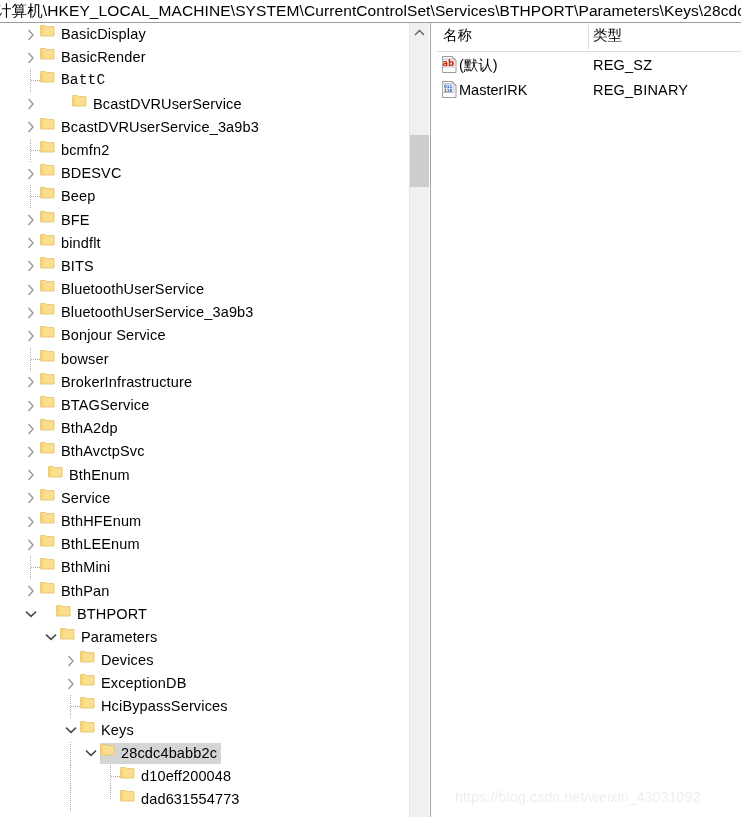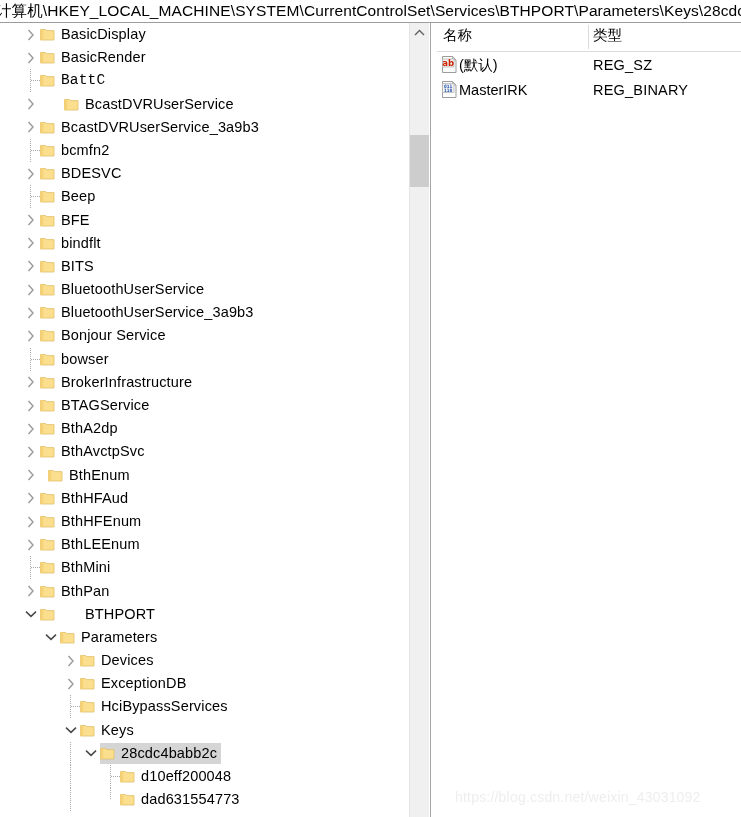--- a/index.html
+++ b/index.html
@@ -93,21 +93,20 @@
     line-height: 23.2px;
     white-space: nowrap;
     font-size: 14.5px;
   }
   .row .hit {
     position: absolute;
     top: 1px;
     height: 21px;
     line-height: 21px;
     display: inline-flex;
-    align-items: center;
     padding-right: 4px;
   }
   .row .hit.sel {
     background: #d5d5d5;
   }
   .twisty {
     position: absolute;
     top: 0;
     width: 17px;
     height: 23.2px;
@@ -287,21 +286,21 @@
             </span>
             <span class="label">BattC</span>
           </div>
         </div>
         <div class="row">
           <div class="twisty" style="left: 22px;">
             <svg width="8" height="12" viewBox="0 0 8 12">
               <path d="M1.5 1 L6 6 L1.5 11" stroke="#9a9a9a" stroke-width="1.4" fill="none"></path>
             </svg>
           </div>
-          <div class="hit" style="left: 36px; padding-left: 28px;">
+          <div class="hit" style="left: 44px; padding-left: 28px;">
             <span class="folder">
               <svg width="15" height="13" viewBox="0 0 15 13">
                 <path d="M0.5 1.5 L0.5 12 L14 12 L14 2.6 L6.6 2.6 L5.6 1.5 Z" fill="#fbdf8e" stroke="#e2be6a" stroke-width="0.8"></path>
                 <path d="M0.5 1.5 L0.5 12 L3.2 12 L3.2 1.5 Z" fill="#f6d277"></path>
               </svg>
             </span>
             <span class="label">BcastDVRUserService</span>
           </div>
         </div>
         <div class="row">
@@ -557,21 +556,21 @@
               <path d="M1.5 1 L6 6 L1.5 11" stroke="#9a9a9a" stroke-width="1.4" fill="none"></path>
             </svg>
           </div>
           <div class="hit" style="left: 40px;">
             <span class="folder">
               <svg width="15" height="13" viewBox="0 0 15 13">
                 <path d="M0.5 1.5 L0.5 12 L14 12 L14 2.6 L6.6 2.6 L5.6 1.5 Z" fill="#fbdf8e" stroke="#e2be6a" stroke-width="0.8"></path>
                 <path d="M0.5 1.5 L0.5 12 L3.2 12 L3.2 1.5 Z" fill="#f6d277"></path>
               </svg>
             </span>
-            <span class="label">BthHFAud</span>
+            <span class="label">Service</span>
           </div>
         </div>
         <div class="row">
           <div class="twisty" style="left: 22px;">
             <svg width="8" height="12" viewBox="0 0 8 12">
               <path d="M1.5 1 L6 6 L1.5 11" stroke="#9a9a9a" stroke-width="1.4" fill="none"></path>
             </svg>
           </div>
           <div class="hit" style="left: 40px;">
             <span class="folder">
@@ -627,21 +626,21 @@
             </span>
             <span class="label">BthPan</span>
           </div>
         </div>
         <div class="row">
           <div class="twisty" style="left: 22px;">
             <svg width="12" height="8" viewBox="0 0 12 8">
               <path d="M1 1.6 L6 6.4 L11 1.6" stroke="#4a4a4a" stroke-width="1.5" fill="none"></path>
             </svg>
           </div>
-          <div class="hit" style="left: 40px; gap: 24px;">
+          <div class="hit" style="left: 56px;">
             <span class="folder">
               <svg width="15" height="13" viewBox="0 0 15 13">
                 <path d="M0.5 1.5 L0.5 12 L14 12 L14 2.6 L6.6 2.6 L5.6 1.5 Z" fill="#fbdf8e" stroke="#e2be6a" stroke-width="0.8"></path>
                 <path d="M0.5 1.5 L0.5 12 L3.2 12 L3.2 1.5 Z" fill="#f6d277"></path>
               </svg>
             </span>
             <span class="label">BTHPORT</span>
           </div>
         </div>
         <div class="row">

